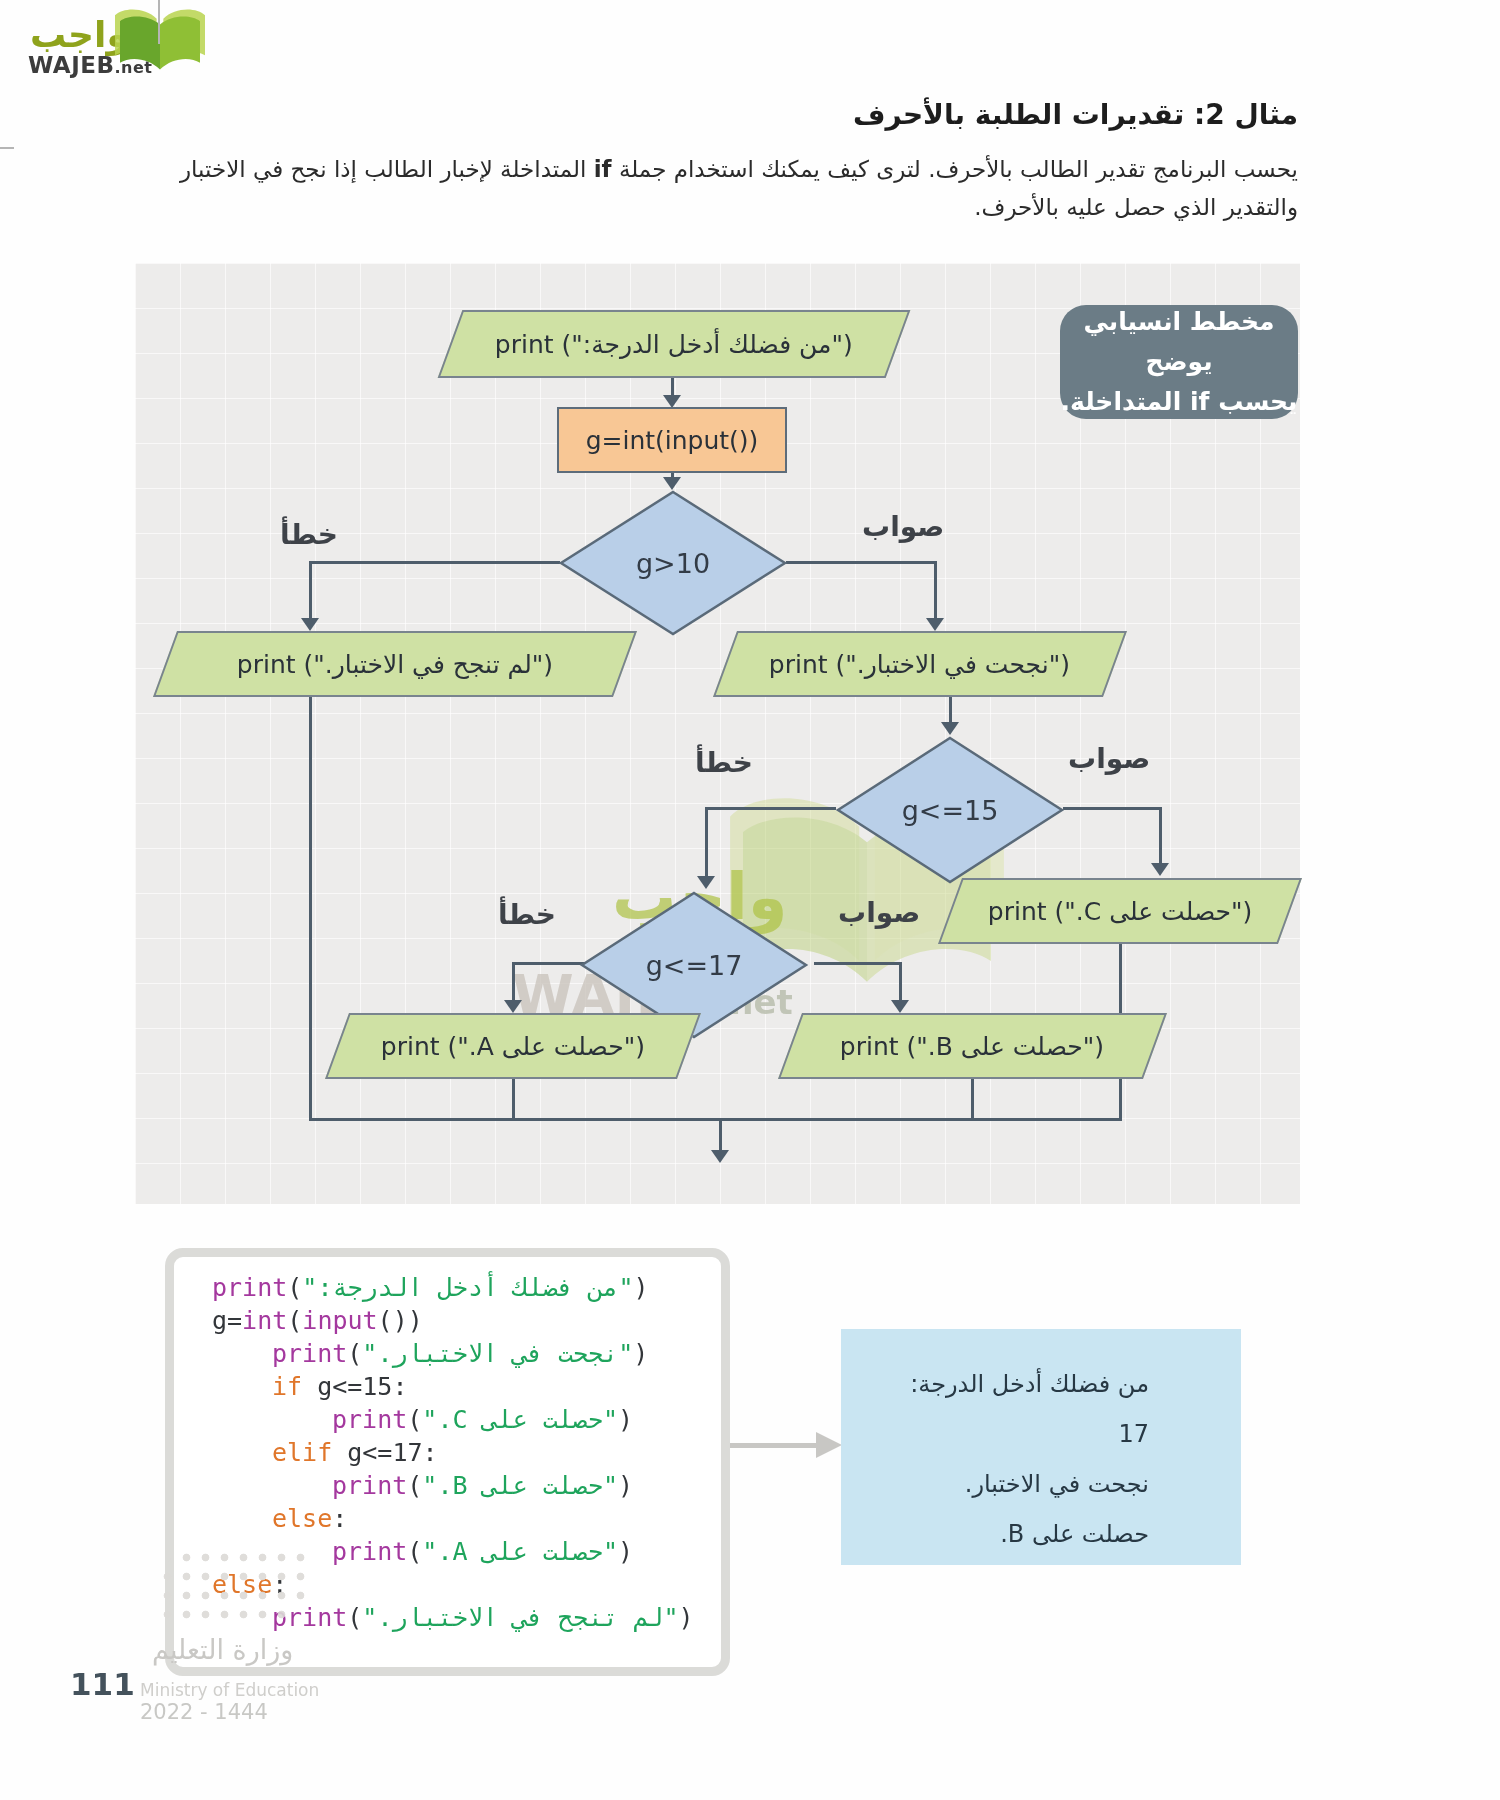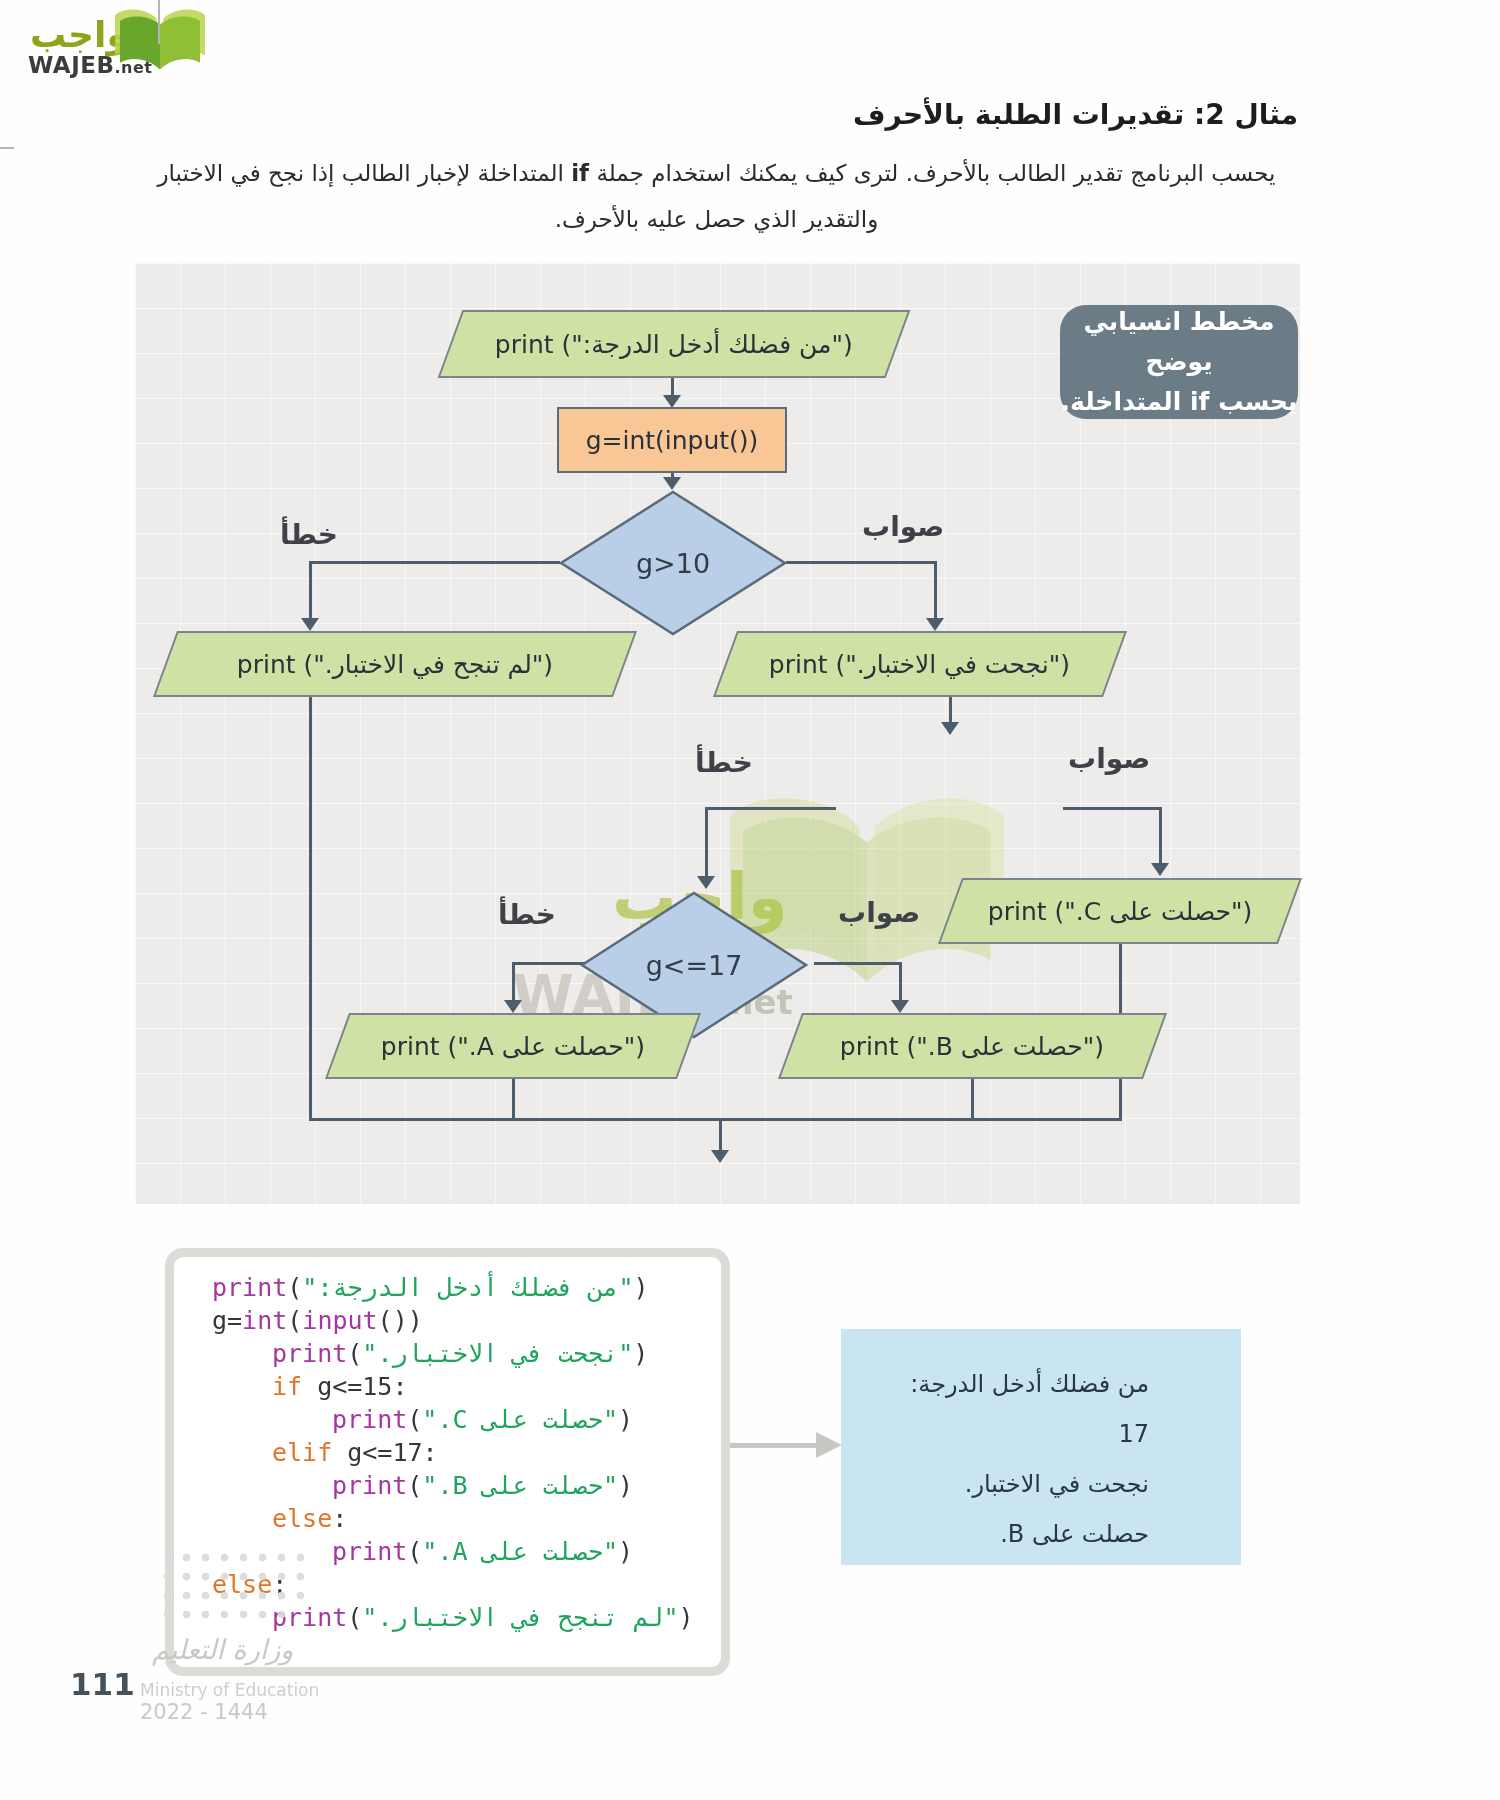--- a/index.html
+++ b/index.html
@@ -11,22 +11,22 @@
   .logo-ar{position:absolute;left:8px;top:6px;font-size:36px;font-weight:bold;color:#8fa31c;}
   .logo-en{position:absolute;left:6px;top:44px;font-size:23px;font-weight:bold;color:#3c3c3c;letter-spacing:.5px;}
   .logo-en .tld{font-size:16px;font-weight:bold;color:#3c3c3c;}
   .logo-book{position:absolute;left:88px;top:0px;}
   .cropmark-v{position:absolute;left:158px;top:0;width:2px;height:44px;background:#b5b5b5;}
   .cropmark-h{position:absolute;left:0;top:147px;width:14px;height:2px;background:#b5b5b5;}
 
   
   .title{position:absolute;left:135px;top:98px;width:1163px;text-align:right;direction:rtl;
          font-size:28px;font-weight:bold;color:#1d1d1d;}
-  .para{position:absolute;left:135px;top:150px;width:1163px;text-align:center;direction:rtl;
-        font-size:23px;line-height:46px;color:#2b2b2b;}
+  .para{position:absolute;left:135px;top:150px;width:1163px;text-align:right;direction:rtl;
+        font-size:23px;line-height:38px;color:#2b2b2b;}
   .para .if-bold{font-weight:bold;}
 
   
   .panel{position:absolute;left:135px;top:263px;width:1165px;height:941px;background:#edeceb;
          background-image:linear-gradient(rgba(255,255,255,.65) 1px,transparent 1px),
                           linear-gradient(90deg,rgba(255,255,255,.65) 1px,transparent 1px);
          background-size:45px 45px;}
 
   .callout{position:absolute;left:1060px;top:305px;width:238px;height:114px;background:#6b7c86;
            border-radius:26px;color:#fff;font-weight:bold;font-size:25px;line-height:40px;
@@ -77,21 +77,21 @@
   
   .out-box{position:absolute;left:841px;top:1329px;width:400px;height:236px;background:#c9e5f2;
            box-sizing:border-box;padding:30px 92px 0 16px;direction:rtl;text-align:right;}
   .out-line{font-size:24px;line-height:50px;color:#273844;}
 
   
   .page-num{position:absolute;left:70px;top:1666px;font-size:31px;font-weight:bold;color:#44525c;}
   .dots{position:absolute;left:158px;top:1548px;width:150px;height:80px;opacity:.9;
         background-image:radial-gradient(circle,#dcdad7 3.5px,transparent 4.2px);
         background-size:19px 19px;border-radius:40px 10px 50px 20px;}
-  .ministry-ar{position:absolute;left:152px;top:1634px;font-size:27px;color:#c9c8c5;direction:rtl;letter-spacing:2px;font-style:italic;}
+  .ministry-ar{position:absolute;left:152px;top:1634px;font-size:27px;color:#c9c8c5;direction:rtl;letter-spacing:2px;}
   .ministry-en{position:absolute;left:140px;top:1680px;font-size:17px;color:#cfcecb;}
   .years{position:absolute;left:140px;top:1700px;font-size:21px;color:#c8c8c5;}
 </style>
 </head>
 <body>
 
 <div class="page">
 
   <div class="logo">
     <div class="logo-ar">واجب</div>
@@ -183,20 +183,26 @@
   <div class="branch-label" style="left:862px;top:510px;">صواب</div>
 
   <div class="pgram" style="left:165px;top:631px;width:460px;height:66px;">
     <div class="pgram-inner node-text"><span>print ("</span><span class="rtl-part">لم تنجح في الاختبار.</span><span>")</span></div>
   </div>
 
   <div class="pgram" style="left:725px;top:631px;width:390px;height:66px;">
     <div class="pgram-inner node-text"><span>print ("</span><span class="rtl-part">نجحت في الاختبار.</span><span>")</span></div>
   </div>
 
+  <div class="diamond" style="left:835px;top:735px;width:230px;height:150px;">
+    <svg width="230" height="150">
+        <polygon points="115,3 227,75 115,147 3,75" fill="#b9cfe8" stroke="#5a6a79" stroke-width="2.5"></polygon>
+      </svg>
+    <div class="dlabel">g&lt;=15</div>
+  </div>
   <div class="branch-label" style="left:695px;top:746px;">خطأ</div>
   <div class="branch-label" style="left:1068px;top:742px;">صواب</div>
 
   <div class="pgram" style="left:950px;top:878px;width:340px;height:66px;">
     <div class="pgram-inner node-text"><span>print ("</span><span class="rtl-part">حصلت على C.</span><span>")</span></div>
   </div>
 
   <div class="diamond" style="left:579px;top:890px;width:230px;height:150px;">
     <svg width="230" height="150">
         <polygon points="115,3 227,75 115,147 3,75" fill="#b9cfe8" stroke="#5a6a79" stroke-width="2.5"></polygon>

